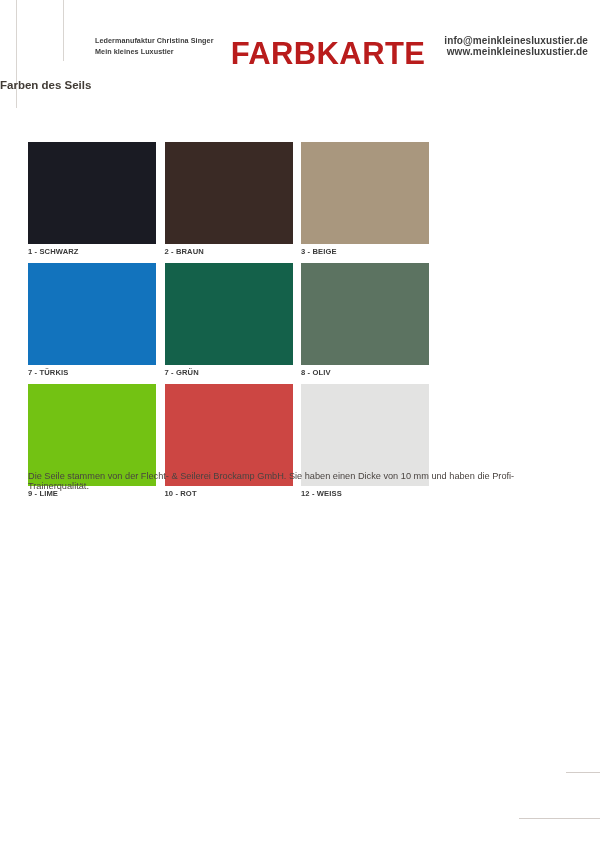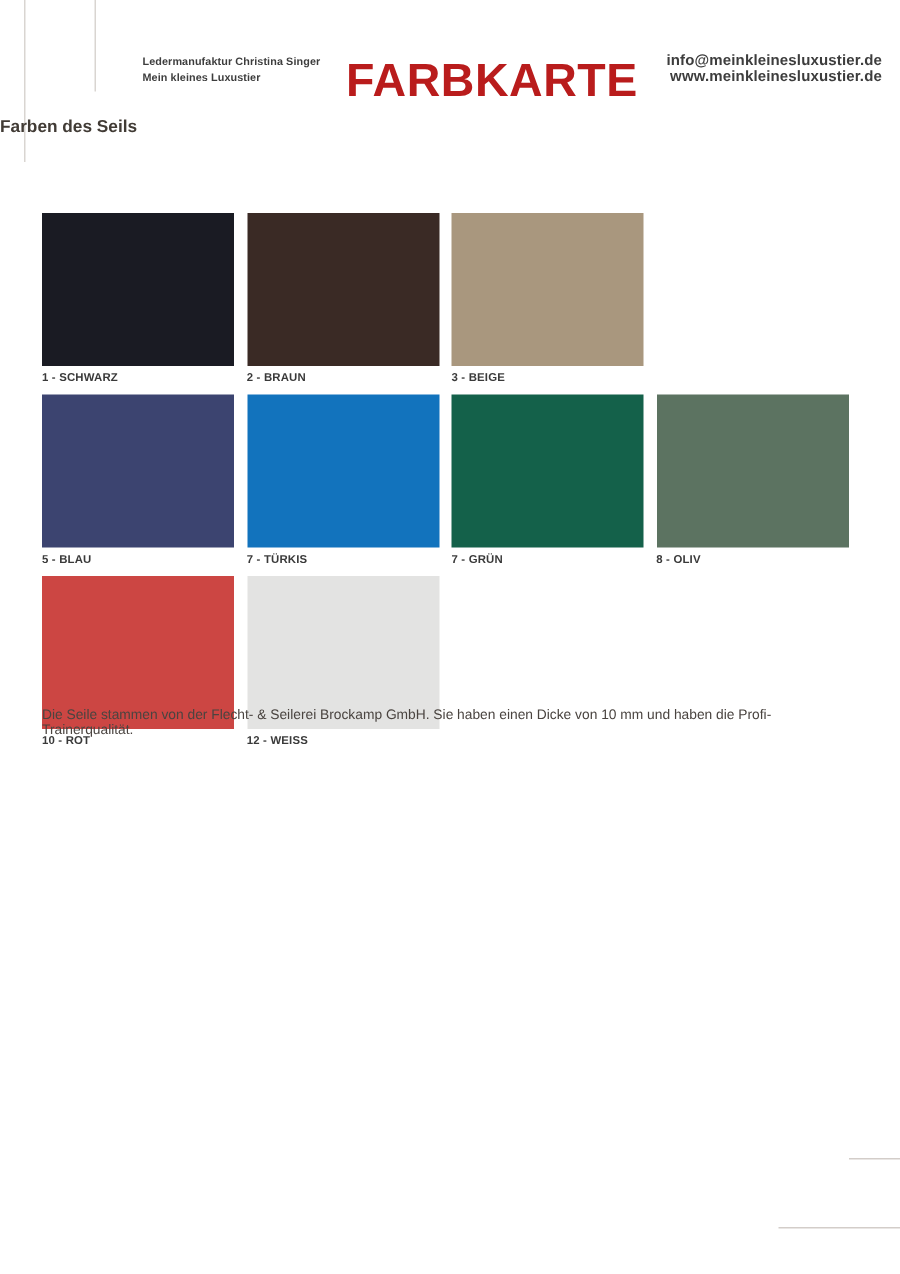--- a/index.html
+++ b/index.html
@@ -206,38 +206,38 @@
         <div class="swatch-box" style="background: rgb(58, 42, 37);"></div>
         <div class="swatch-label">2 - BRAUN</div>
       </div>
       <div class="swatch-cell">
         <div class="swatch-box" style="background: rgb(169, 151, 126);"></div>
         <div class="swatch-label">3 - BEIGE</div>
       </div>
     </div>
     <div class="swatch-row">
       <div class="swatch-cell">
-        <div class="swatch-box" style="background: rgb(60, 68, 112);"></div>
-        <div class="swatch-label">5 - BLAU</div>
-      </div>
-      <div class="swatch-cell">
         <div class="swatch-box" style="background: rgb(18, 115, 189);"></div>
         <div class="swatch-label">7 - TÜRKIS</div>
       </div>
       <div class="swatch-cell">
         <div class="swatch-box" style="background: rgb(20, 97, 74);"></div>
         <div class="swatch-label">7 - GRÜN</div>
       </div>
       <div class="swatch-cell">
         <div class="swatch-box" style="background: rgb(92, 115, 97);"></div>
         <div class="swatch-label">8 - OLIV</div>
       </div>
     </div>
     <div class="swatch-row">
       <div class="swatch-cell">
+        <div class="swatch-box" style="background: rgb(115, 194, 19);"></div>
+        <div class="swatch-label">9 - LIME</div>
+      </div>
+      <div class="swatch-cell">
         <div class="swatch-box" style="background: rgb(204, 70, 67);"></div>
         <div class="swatch-label">10 - ROT</div>
       </div>
       <div class="swatch-cell">
         <div class="swatch-box" style="background: rgb(227, 227, 226);"></div>
         <div class="swatch-label">12 - WEISS</div>
       </div>
     </div>
   </div>
 

